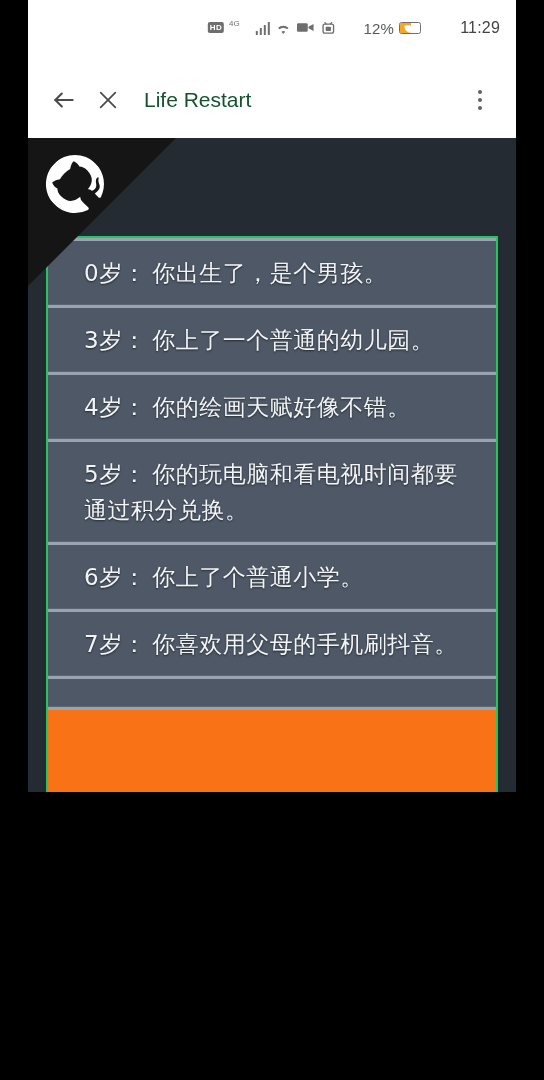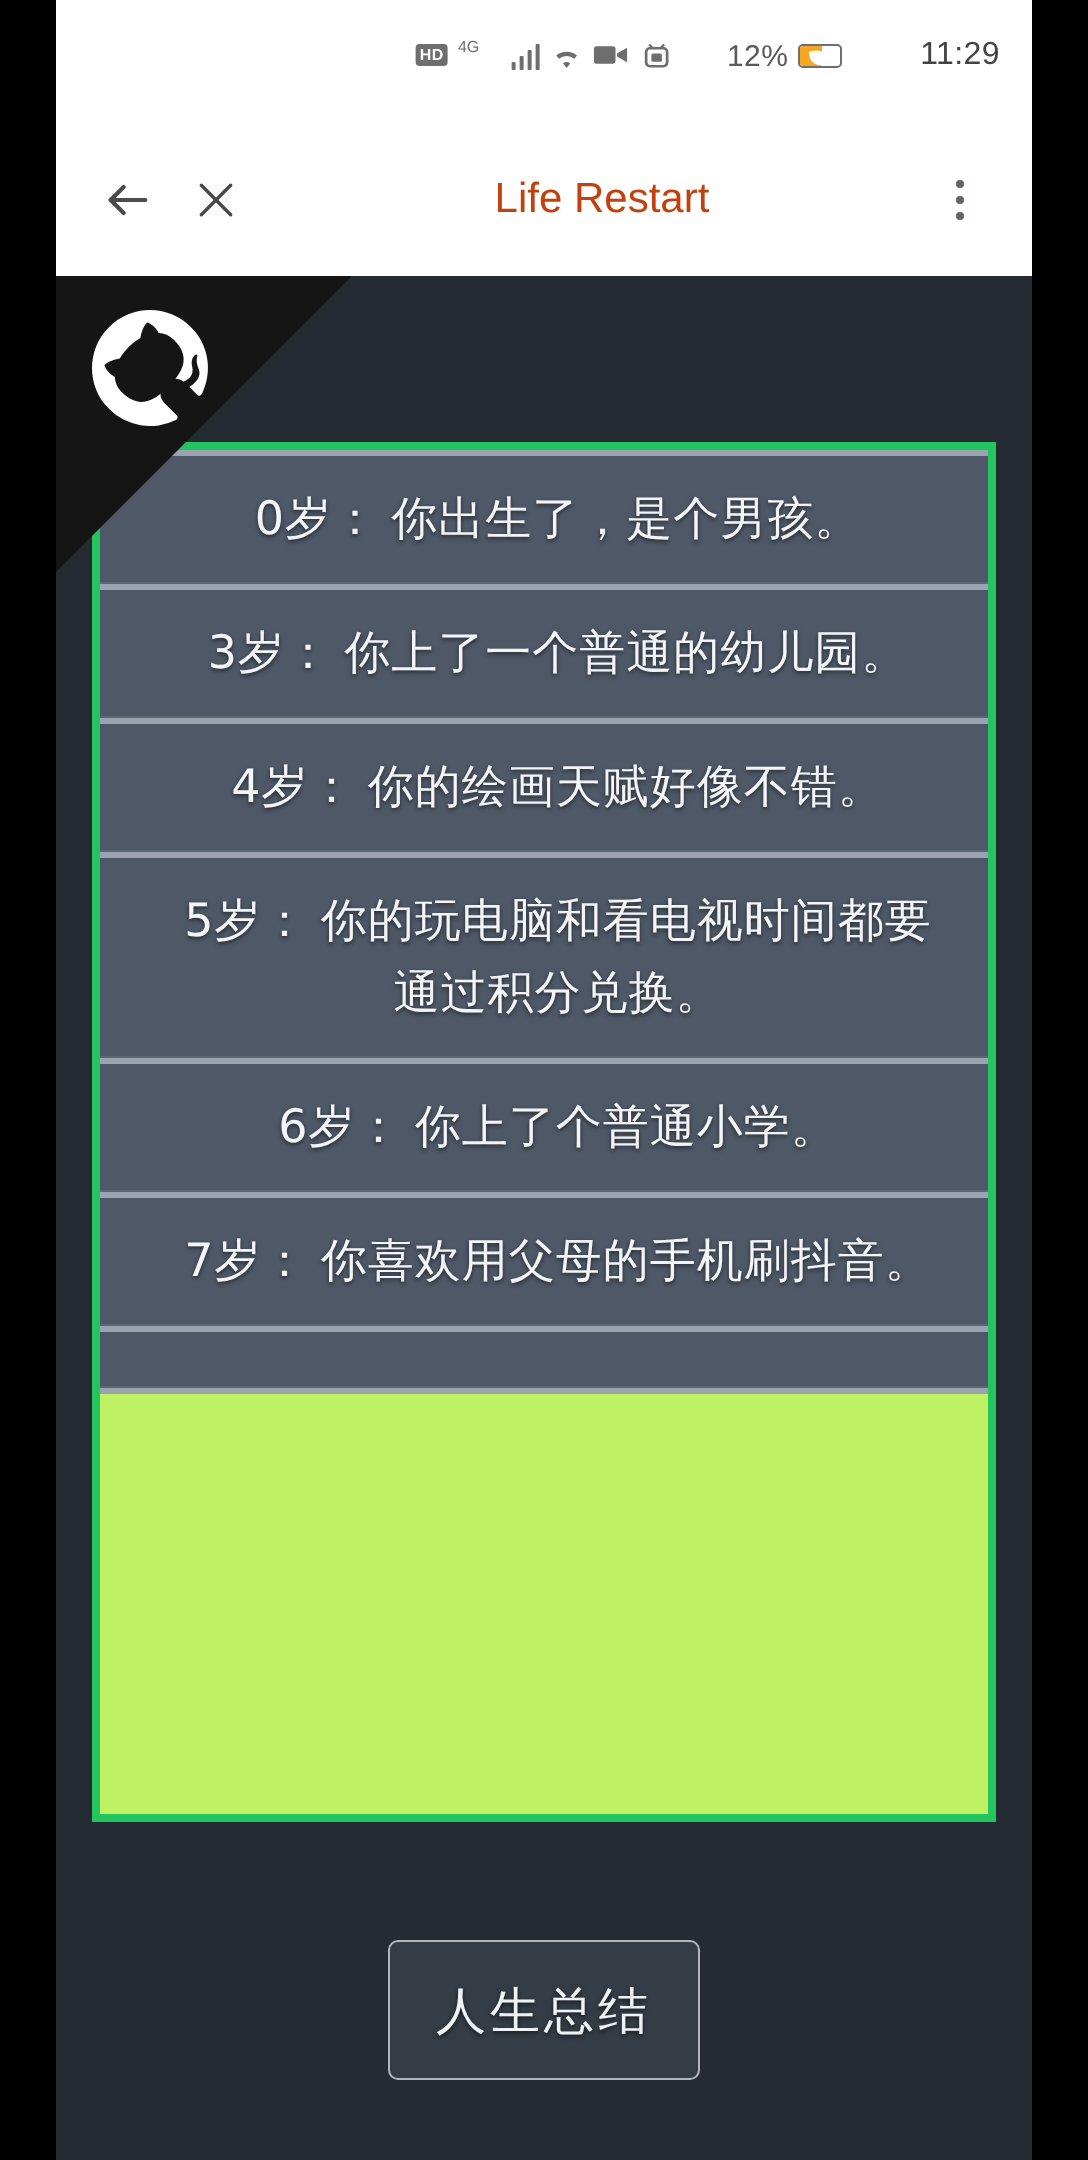--- a/index.html
+++ b/index.html
@@ -11,24 +11,23 @@
   }
   #screen {
     position:relative;
     width:544px; height:1080px;
     background:#000;
   }
   
   #viewport {
     position:absolute;
     left:28px; top:0;
-    width:488px; height:1080px;
+    width:488px; height:792px;
     background:#242b33;
     overflow:hidden;
-    text-align:center;
   }
 
   
   #statusbar {
     position:absolute; left:0; top:0;
     width:488px; height:62px;
     background:#ffffff;
     display:flex; align-items:center;
   }
   .sb-center {
@@ -77,21 +76,21 @@
     background:#ffffff;
     display:flex; align-items:center;
     padding:0 14px;
   }
   .tb-icon {
     width:44px; height:44px;
     display:flex; align-items:center; justify-content:center;
     color:#4a4a4a; flex:none;
   }
   #page-title {
-    font-size:21px; color:#c2410c;
+    font-size:21px; color:#14532d;
     margin-left:14px; flex:1;
     white-space:nowrap; overflow:hidden; text-overflow:ellipsis;
   }
   .dots { display:flex; flex-direction:column; gap:3.5px; align-items:center; }
   .dots span { width:4.4px; height:4.4px; border-radius:50%; background:#5f6368; display:block; }
 
   
   #game {
     position:absolute; left:0; top:138px;
     width:488px; height:942px;
@@ -114,24 +113,24 @@
   #gh-corner svg {
     position:absolute; left:18px; top:17px;
     width:58px; height:58px;
     transform:rotate(-45deg) scaleX(-1);
     fill:#ffffff;
   }
 
   
   #life-panel {
     position:absolute;
-    left:18px; top:83px;
+    left:18px; top:98px;
     width:452px; height:690px;
-    background:#bef264;
-    border:4px solid #22c55e;
+    background:#f97316;
+    border:2px solid #22c55e;
     overflow:hidden;
   }
   #life-list { display:block; }
   .life-row {
     position:relative;
     background:#4e5866;
     padding:14px 22px 14px 36px;
     border-bottom:3px solid #9aa3af;
     box-shadow:inset 0 -1px 0 #5c6774;
   }

